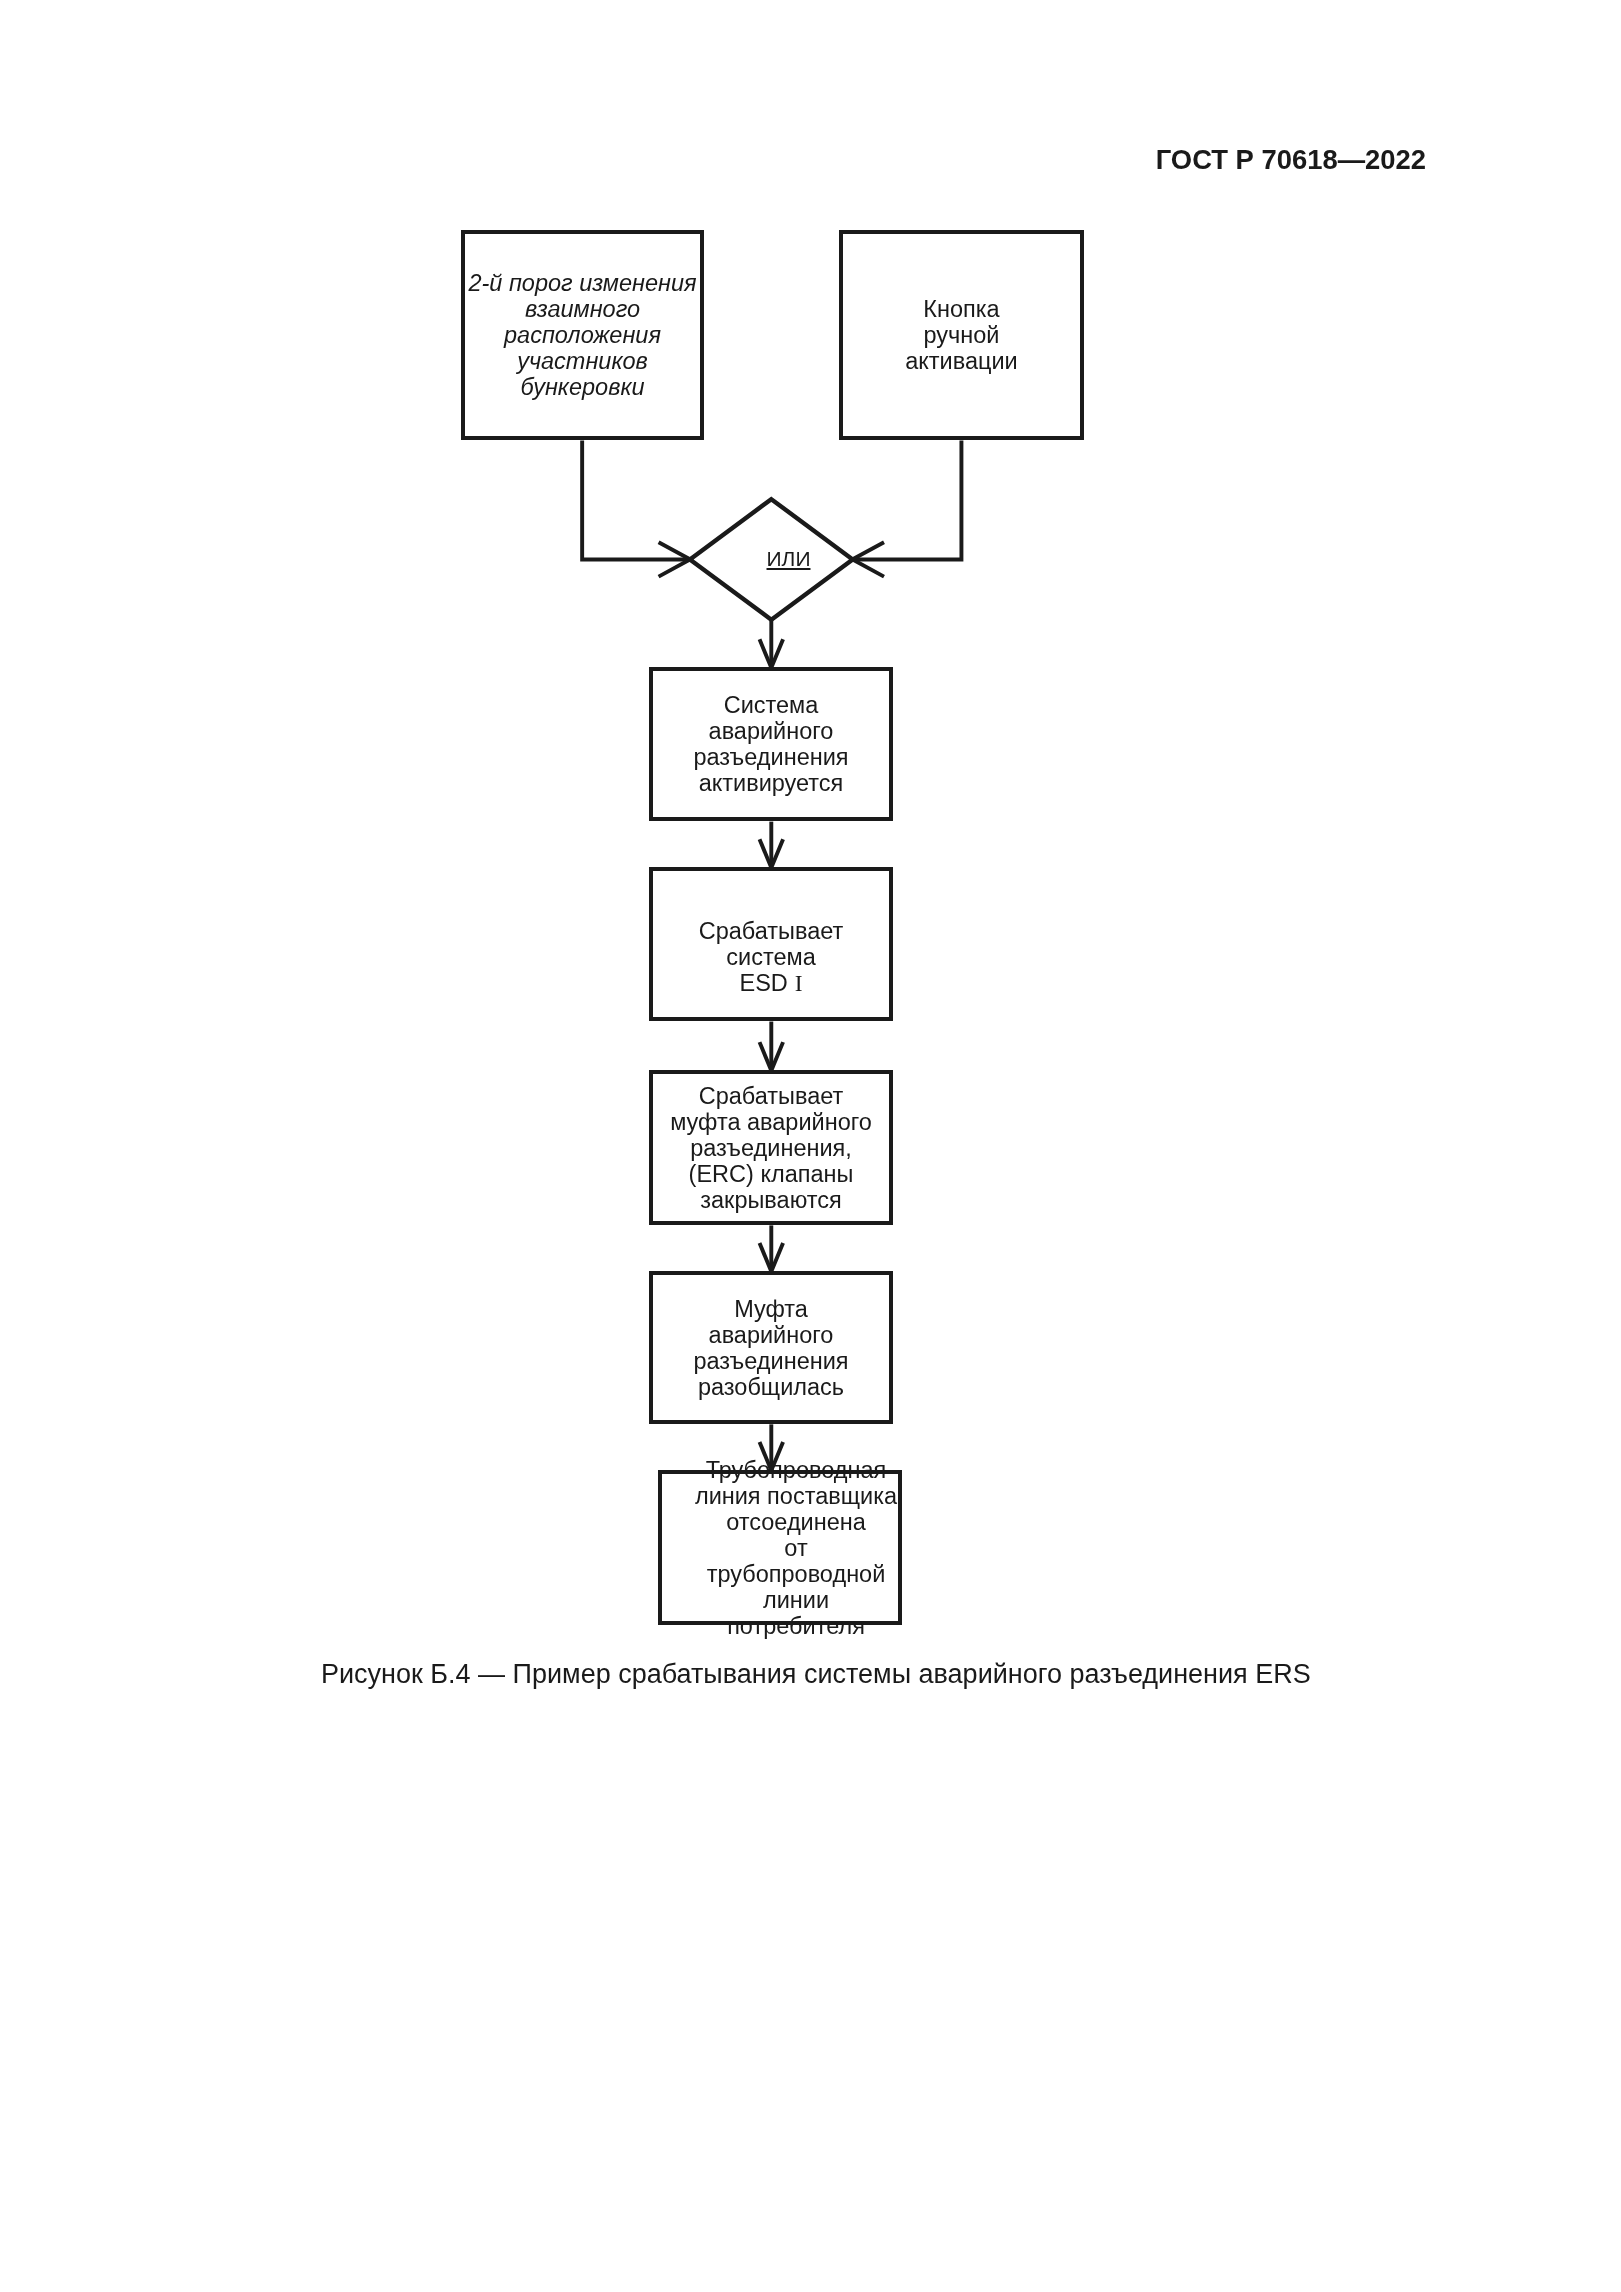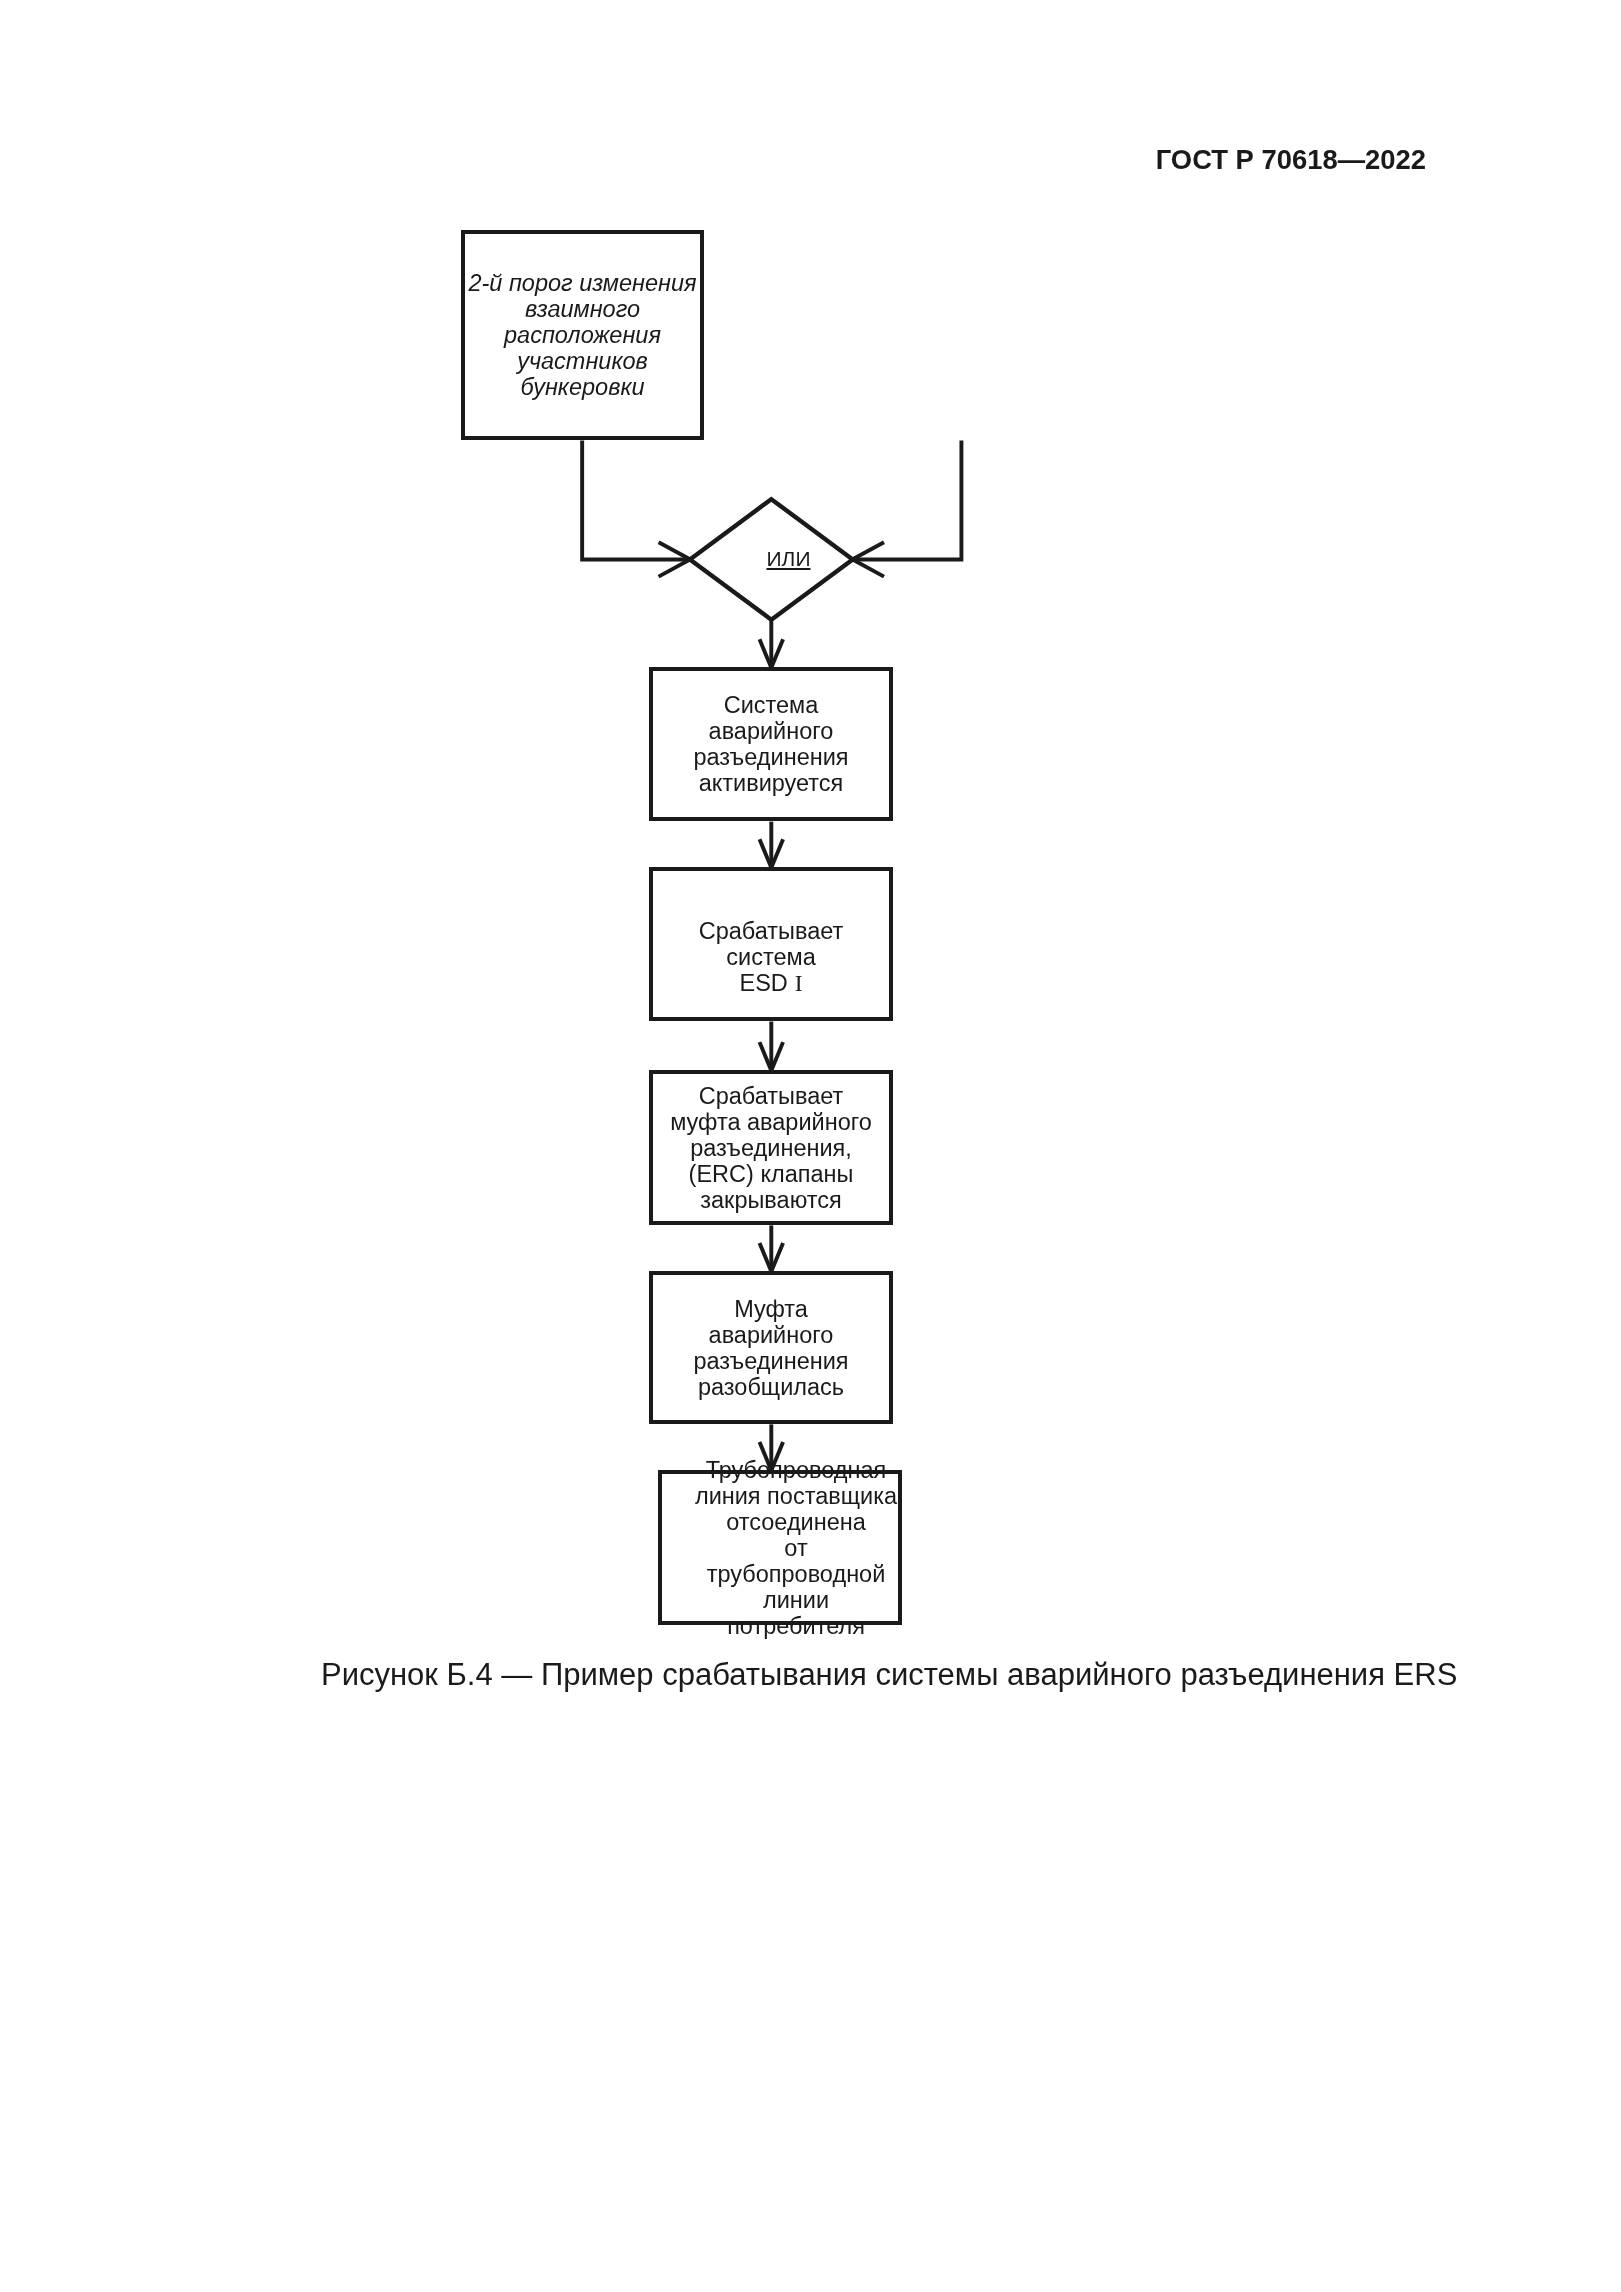--- a/index.html
+++ b/index.html
@@ -77,21 +77,21 @@
     display: flex;
     align-items: center;
     justify-content: center;
     font-size: 21px;
     text-decoration: underline;
   }
   .figure-caption {
     position: absolute;
     left: 321px;
     top: 1661px;
-    font-size: 31px;
+    font-size: 27px;
     line-height: 27.4px;
     white-space: nowrap;
   }
   .page-number {
     position: absolute;
     left: 1400px;
     top: 2064px;
     font-size: 31px;
     line-height: 33px;
   }
@@ -136,20 +136,25 @@
   </svg>
 
   <div class="flow-box box-threshold">
     <span>2-й порог изменения
 взаимного
 расположения
 участников
 бункеровки</span>
   </div>
 
+  <div class="flow-box box-manual">
+    <span>Кнопка
+ручной
+активации</span>
+  </div>
 
   <div class="or-label">ИЛИ</div>
 
   <div class="flow-box box-activated">
     <span>Система
 аварийного
 разъединения
 активируется</span>
   </div>
 

